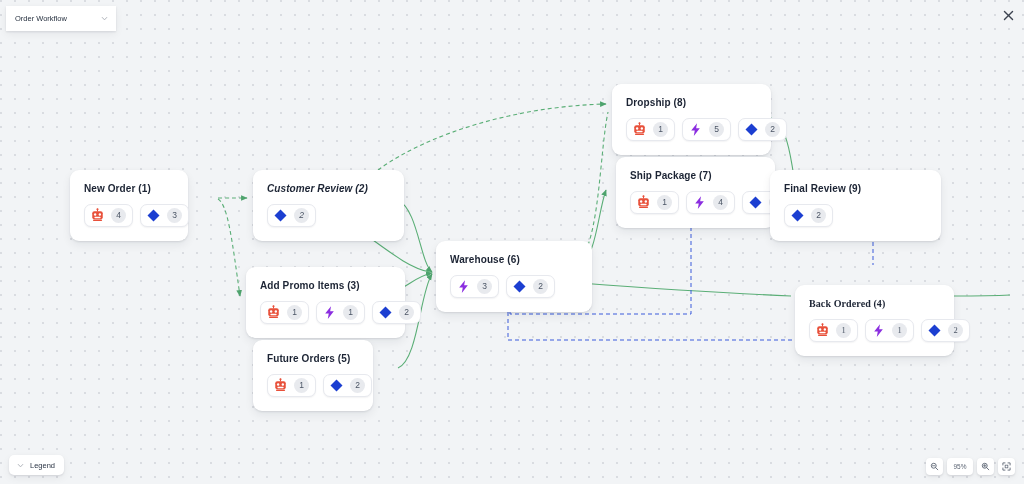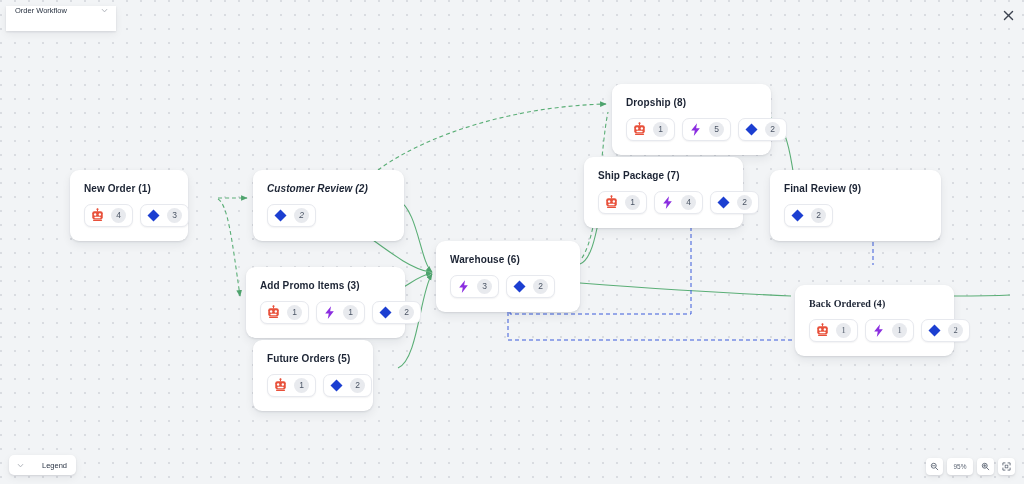--- a/index.html
+++ b/index.html
@@ -56,21 +56,21 @@
     padding: 0 3px;
   }
 
   
   .wf-select {
     position: absolute; left: 6px; top: 6px;
     width: 110px; height: 25px;
     background: #fff;
     border-radius: 0;
     box-shadow: 0 1px 2px rgba(16,24,40,0.10), 0 3px 8px rgba(16,24,40,0.06);
-    display: flex; 
+    display: flex; align-items: center;
     padding: 0 7px 0 9px;
     font-size: 7.5px;
     color: #26303f;
   }
   .wf-select .lbl { flex: 1; white-space: nowrap; }
   .chev { width: 9px; height: 9px; opacity: .55; }
 
   
   .close-btn {
     position: absolute; right: 8px; top: 7px;
@@ -79,21 +79,21 @@
     cursor: pointer;
   }
 
   
   .legend {
     position: absolute; left: 9px; bottom: 9px;
     height: 20px;
     background: #fff;
     border-radius: 5px;
     box-shadow: 0 1px 2px rgba(16,24,40,0.10), 0 3px 8px rgba(16,24,40,0.06);
-    display: flex; align-items: center; gap: 17px;
+    display: flex; align-items: center; gap: 5px;
     padding: 0 9px 0 7px;
     font-size: 7.5px; color: #2b3545;
   }
 
   
   .zoom-bar {
     position: absolute; right: 9px; bottom: 9px;
     display: flex; align-items: center; gap: 4px;
   }
   .zc {
@@ -262,21 +262,21 @@
             <span class="badge-count">1</span>
           </div>
           <div class="badge">
             <svg class="badge-icon" viewBox="0 0 16 16">
               <path d="M8 1.6 L14.4 8 L8 14.4 L1.6 8 Z" fill="#1c3fd1"></path>
             </svg>
             <span class="badge-count">2</span>
           </div>
         </div>
       </div>
-      <div class="node" style="left: 436px; top: 241px; width: 144px;">
+      <div class="node" style="left: 436px; top: 241px; width: 156px;">
         <div class="node-title">Warehouse (6)</div>
         <div class="badges">
           <div class="badge">
             <svg class="badge-icon" viewBox="0 0 16 16">
               <path d="M9.6 1.2 L3.4 9.1 L7.2 9.1 L6.2 14.8 L12.6 6.6 L8.7 6.6 Z" fill="#8b2ee0"></path>
             </svg>
             <span class="badge-count">3</span>
           </div>
           <div class="badge">
             <svg class="badge-icon" viewBox="0 0 16 16">
@@ -308,21 +308,21 @@
             <span class="badge-count">5</span>
           </div>
           <div class="badge">
             <svg class="badge-icon" viewBox="0 0 16 16">
               <path d="M8 1.6 L14.4 8 L8 14.4 L1.6 8 Z" fill="#1c3fd1"></path>
             </svg>
             <span class="badge-count">2</span>
           </div>
         </div>
       </div>
-      <div class="node" style="left: 584px; top: 157px; width: 159px;">
+      <div class="node" style="left: 616px; top: 157px; width: 159px;">
         <div class="node-title">Ship Package (7)</div>
         <div class="badges">
           <div class="badge">
             <svg class="badge-icon" viewBox="0 0 16 16">
               <path d="M8 1.2 L8 3.2" stroke="#e8503a" stroke-width="1.1" stroke-linecap="round"></path>
               <circle cx="8" cy="1.4" r="1.1" fill="#e8503a"></circle>
               <rect x="2.4" y="3.4" width="11.2" height="8.6" rx="2.2" fill="#e8503a"></rect>
               <circle cx="5.5" cy="6.9" r="1.25" fill="#ffffff"></circle>
               <circle cx="10.5" cy="6.9" r="1.25" fill="#ffffff"></circle>
               <rect x="4.7" y="9.3" width="6.6" height="1.5" rx="0.6" fill="#ffffff"></rect>

